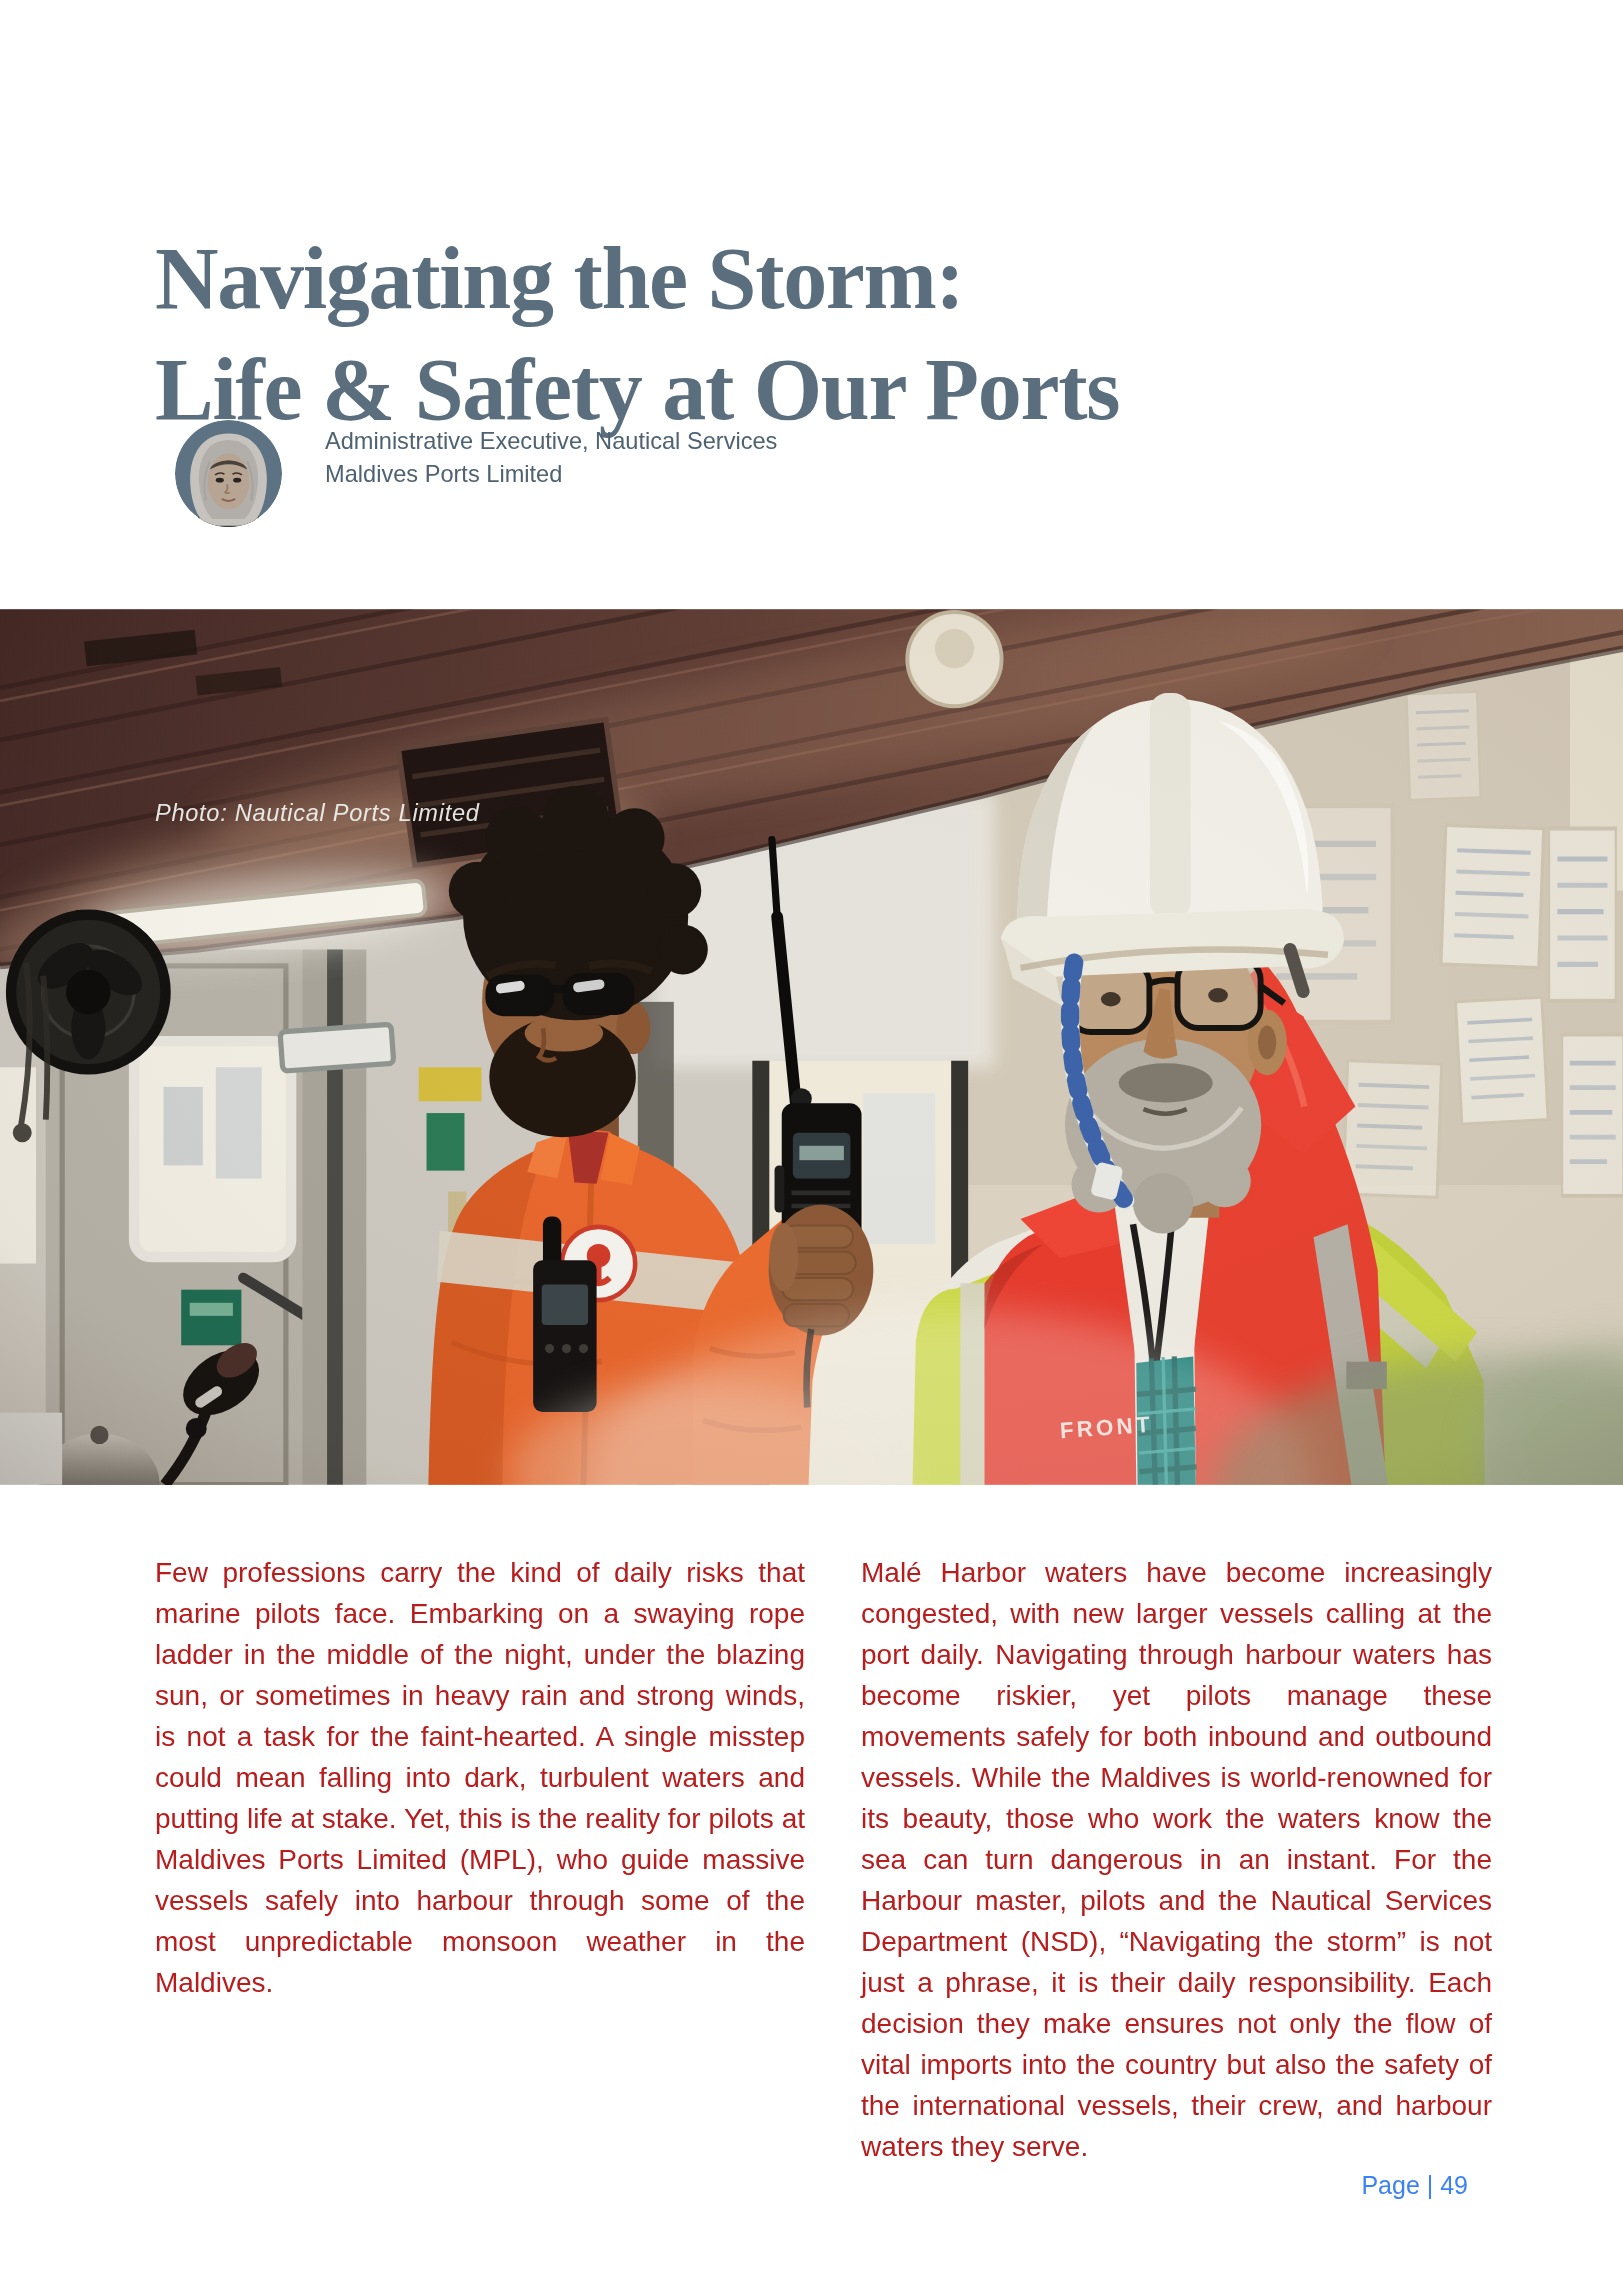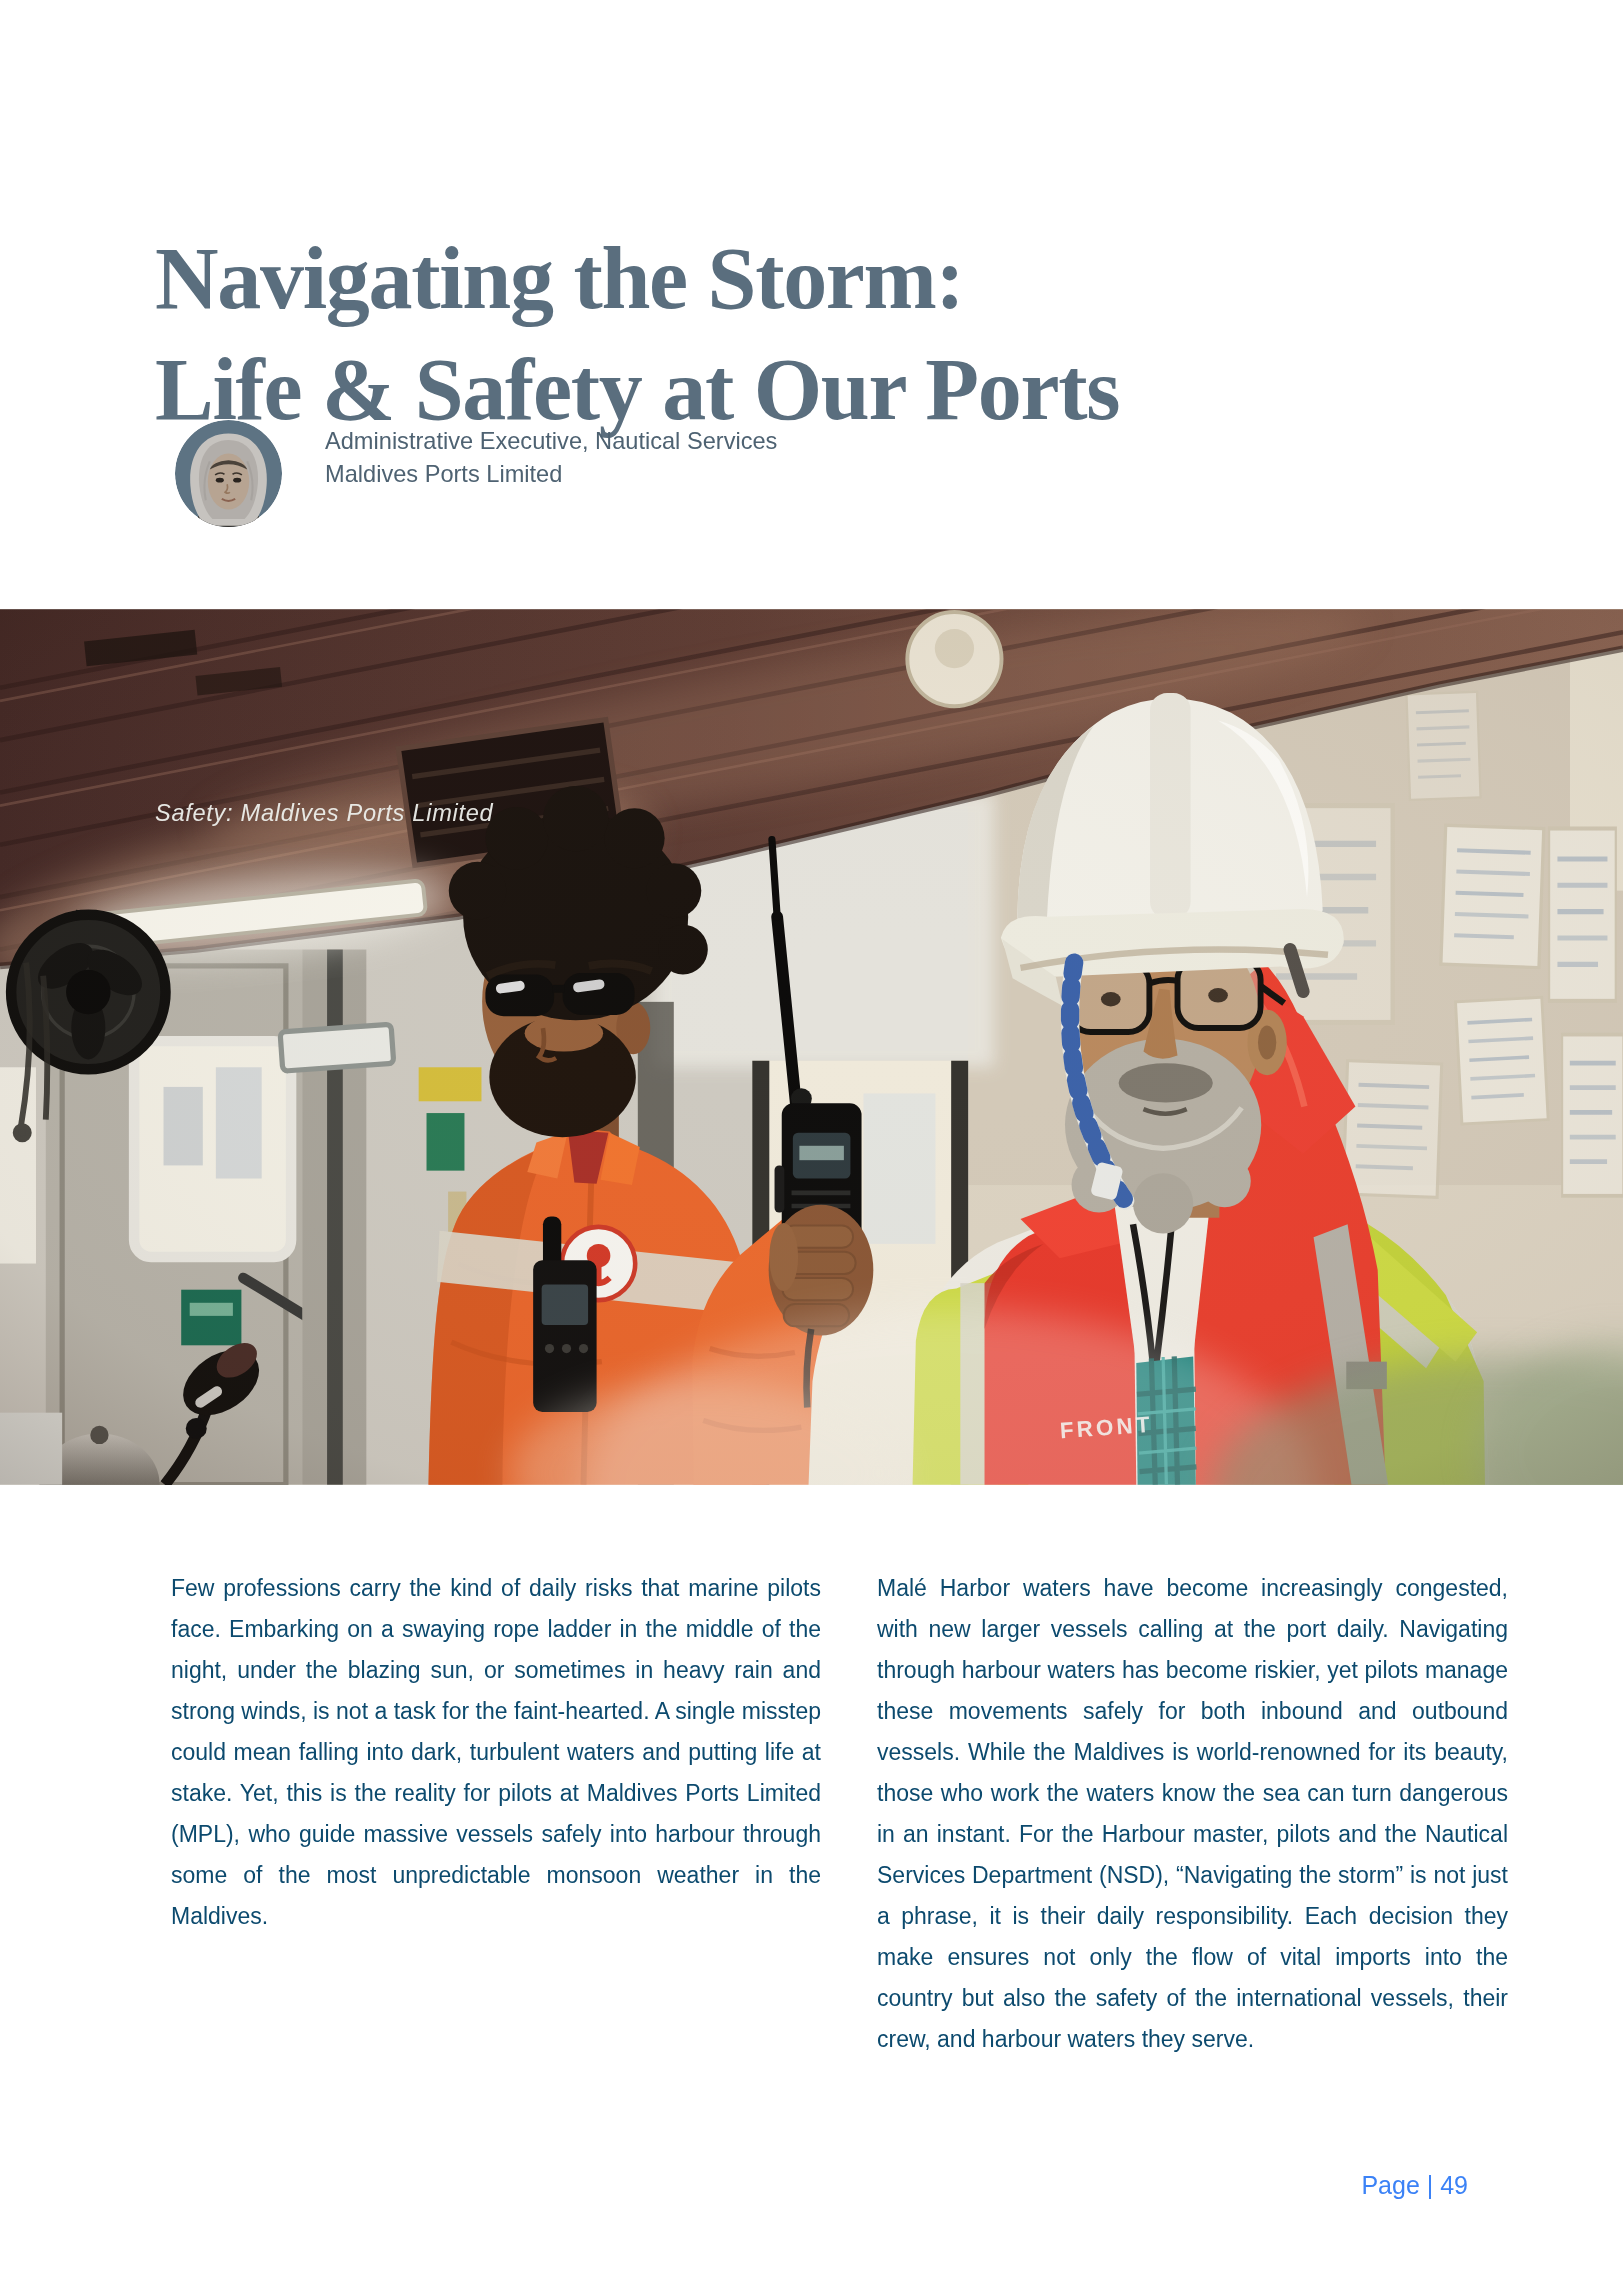--- a/index.html
+++ b/index.html
@@ -12,22 +12,22 @@
   
   .author{position:absolute;left:175px;top:420px;display:flex;align-items:flex-start;}
   .avatar{width:107px;height:107px;border-radius:50%;overflow:hidden;flex:0 0 auto;}
   .author-text{margin-left:43px;margin-top:5.2px;font-size:23.6px;line-height:33px;color:#4e6272;}
   
   .photo{position:absolute;left:0;top:609px;width:1623px;height:876px;}
   .photo svg{display:block;}
   .photo-caption{position:absolute;left:155px;top:800px;font-size:23.6px;font-style:italic;
                  color:#eef0ec;opacity:.95;letter-spacing:0.7px;}
   
-  .col{position:absolute;top:1552px;font-size:23px;line-height:41px;color:#0c4a6e;
-       text-align:justify;margin:16px;}
+  .col{position:absolute;top:1552px;font-size:28px;line-height:41px;color:#b91c1c;
+       text-align:justify;margin:0;}
   .col-left{left:155px;width:650px;text-align-last:justify;}
   .col-right{left:861px;width:631px;}
   
   .page-num{position:absolute;right:155px;top:2171px;font-size:25px;color:#3b82f6;}
 </style>
 </head>
 <body>
 
 <div class="page">
 
@@ -358,20 +358,20 @@
     </g>
     <rect x="0" y="1228" width="95" height="110" fill="#dcdcd6"></rect>
 
     <ellipse cx="1450" cy="1340" rx="560" ry="270" fill="#ffffff" opacity=".24" filter="url(#soft)"></ellipse>
     <ellipse cx="2290" cy="1352" rx="440" ry="210" fill="#8a9a78" opacity=".55" filter="url(#soft)"></ellipse>
     <ellipse cx="2470" cy="1290" rx="210" ry="170" fill="#9aa886" opacity=".5" filter="url(#soft)"></ellipse>
     <ellipse cx="1080" cy="1320" rx="300" ry="140" fill="#f4efe2" opacity=".3" filter="url(#soft)"></ellipse>
     <rect x="0" y="0" width="2481" height="1338" fill="url(#vg)"></rect>
   </svg>
   </div>
-  <div class="photo-caption">Safety: Maldives Ports Limited</div>
+  <div class="photo-caption">Photo: Nautical Ports Limited</div>
 
   <p class="col col-left">Few professions carry the kind of daily risks that marine pilots face. Embarking on a swaying rope ladder in the middle of the night, under the blazing sun, or sometimes in heavy rain and strong winds, is not a task for the faint-hearted. A single misstep could mean falling into dark, turbulent waters and putting life at stake. Yet, this is the reality for pilots at Maldives Ports Limited (MPL), who guide massive vessels safely into harbour through some of the most unpredictable monsoon weather in the Maldives.</p>
   <p class="col col-right">Malé Harbor waters have become increasingly congested, with new larger vessels calling at the port daily. Navigating through harbour waters has become riskier, yet pilots manage these movements safely for both inbound and outbound vessels. While the Maldives is world-renowned for its beauty, those who work the waters know the sea can turn dangerous in an instant. For the Harbour master, pilots and the Nautical Services Department (NSD), “Navigating the storm” is not just a phrase, it is their daily responsibility. Each decision they make ensures not only the flow of vital imports into the country but also the safety of the international vessels, their crew, and harbour waters they serve.</p>
 
   <div class="page-num">Page | 49</div>
 </div>
 
 
 </body></html>

